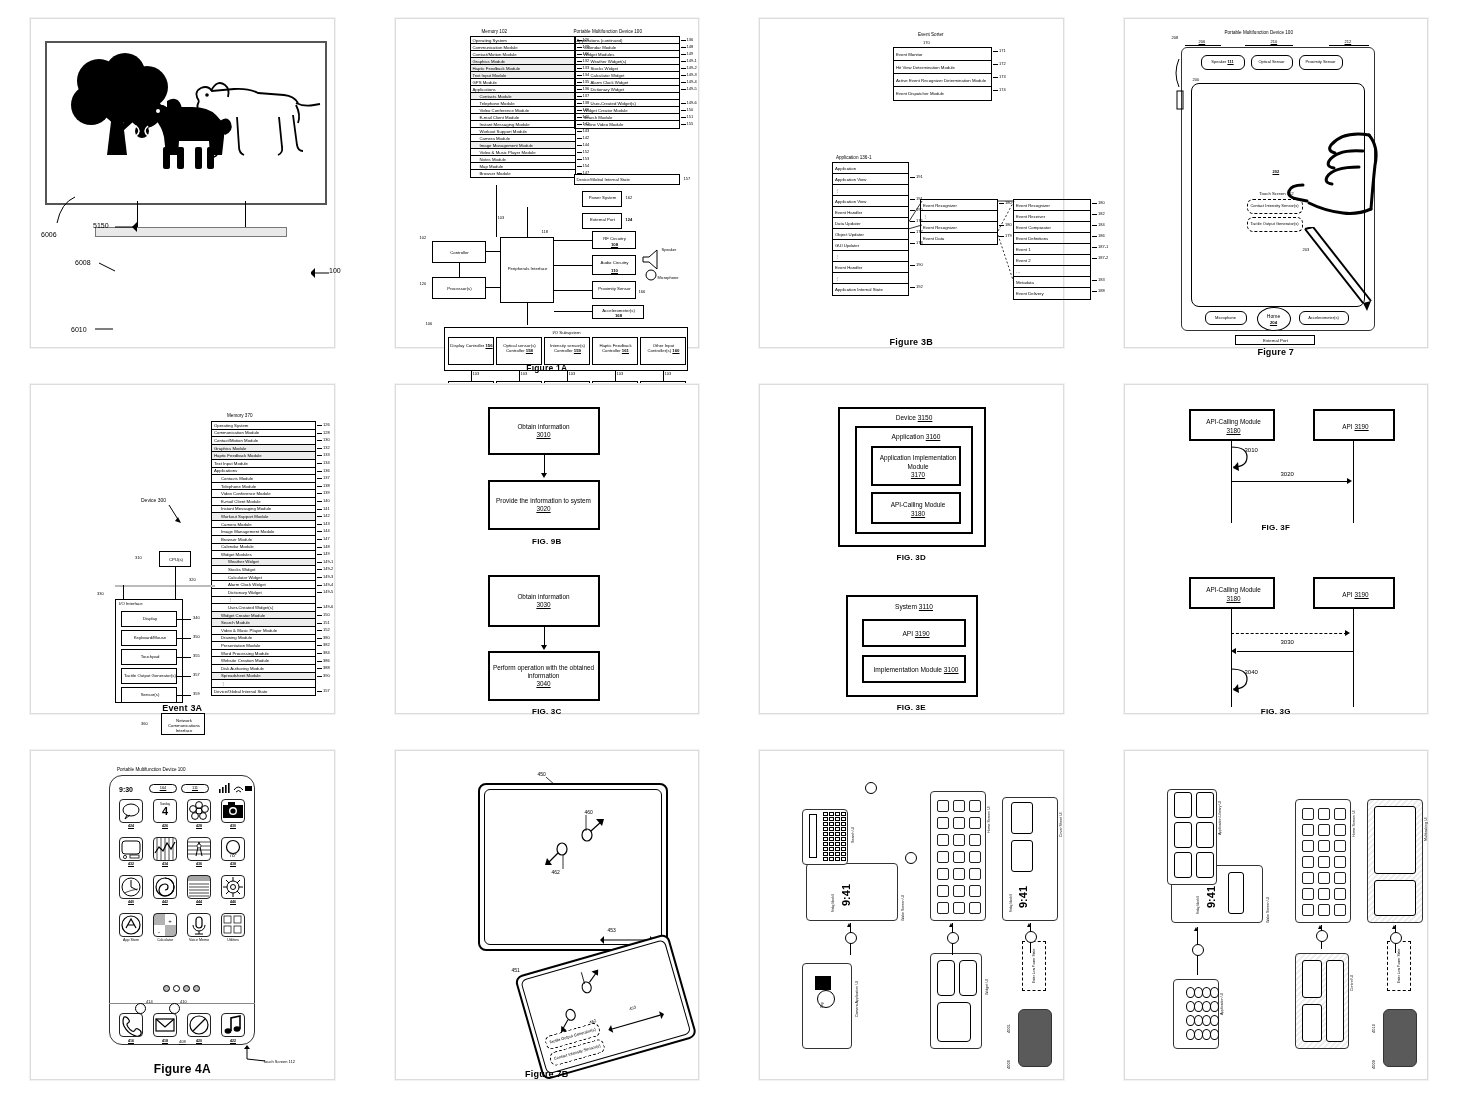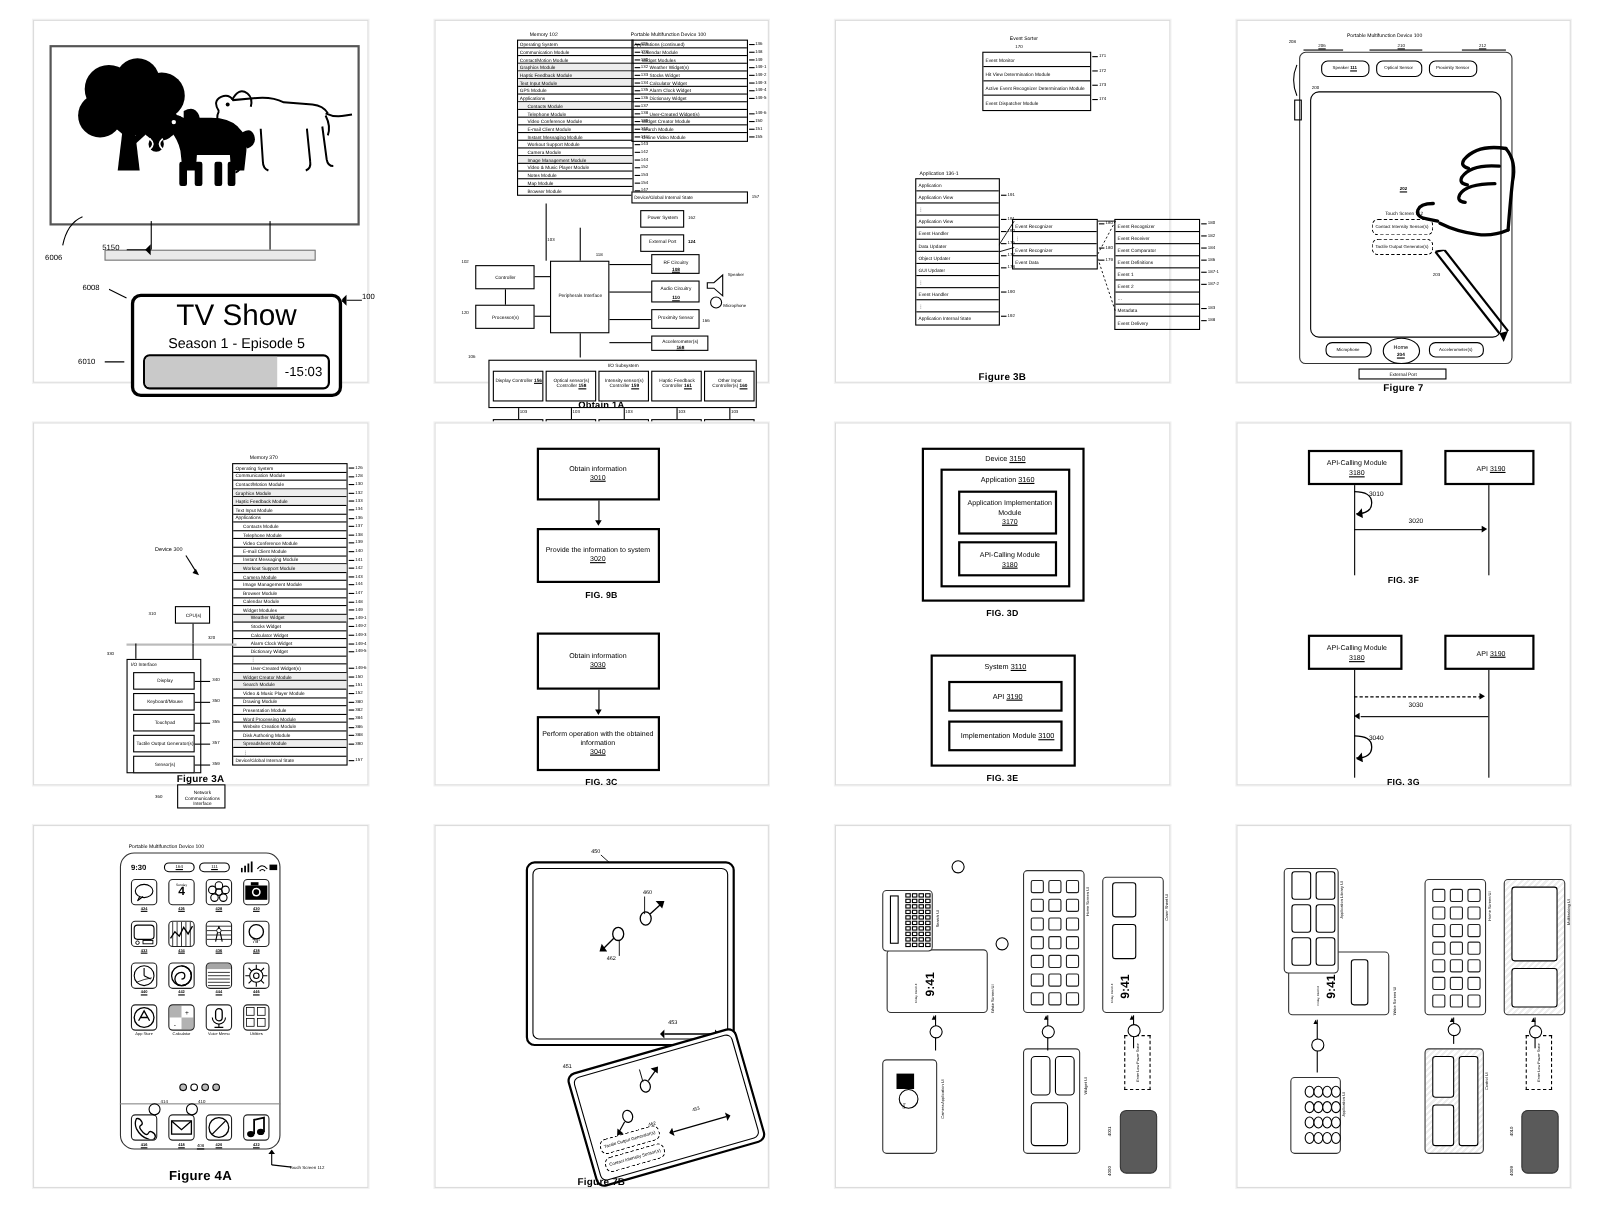--- a/index.html
+++ b/index.html
@@ -129,28 +129,20 @@
       <div class="ref" style="left:298px;top:248px;font-size:7px;">100</div>
       <svg style="position:absolute;left:280px;top:246px;" width="22" height="16">
             <path d="M18 8 L4 8" stroke="#000" stroke-width="1"></path>
             <path d="M4 3 L4 13 L-1 8 Z" fill="#000"></path>
           </svg>
       <div class="ref" style="left:40px;top:307px;font-size:7px;">6010</div>
       <svg style="position:absolute;left:64px;top:300px;" width="24" height="18">
             <path d="M0 10 L18 10" stroke="#000" stroke-width="1"></path>
           </svg>
 
-      <div class="osd" style="left:88px;top:248px;width:186px;height:88px;">
-        <div class="osd-title" style="top:3px;font-size:27px;line-height:1;">TV Show</div>
-        <div class="osd-title" style="top:34px;font-size:13px;">Season 1 - Episode 5</div>
-        <div class="progress" style="left:8px;top:52px;right:8px;height:28px;">
-          <div class="fill" style="width:72%;"></div>
-          <div class="time">-15:03</div>
-        </div>
-      </div>
     </div>
   </div>
 </div>
 
 <div class="cell">
   <div class="card">
     <div class="fig" id="fig1a">
       <div class="lbl" style="left:86px;top:10px;">Memory 102</div>
       <div class="lbl" style="left:178px;top:10px;">Portable Multifunction Device 100</div>
       <div class="stack" id="f1a-left" style="left:74px;top:17px;width:106px;">
@@ -317,21 +309,21 @@
       <div class="ref" style="left:24px;top:216px;">102</div>
       <div class="ref" style="left:24px;top:262px;">120</div>
       <div class="ref" style="left:146px;top:210px;">118</div>
 
       <div class="ref" style="left:30px;top:302px;">106</div>
       <div class="bx" style="left:48px;top:308px;width:244px;height:44px;">
         <div class="tc" style="left:0;top:2px;width:244px;">I/O Subsystem</div>
       </div>
       <div id="f1a-ctrls"></div>
       <div id="f1a-devs"></div>
-      <div class="figlabel" style="top:344px;">Obtain 1A</div>
+      <div class="figlabel" style="top:344px;">Figure 1A</div>
     <div class="ref" style="left: 187px; top: 18px;">126</div>
           <div class="ln hl" style="left: 181px; top: 21px; width: 5px;"></div>
           <div class="ref" style="left: 187px; top: 25px;">128</div>
           <div class="ln hl" style="left: 181px; top: 28px; width: 5px;"></div>
           <div class="ref" style="left: 187px; top: 32px;">130</div>
           <div class="ln hl" style="left: 181px; top: 35px; width: 5px;"></div>
           <div class="ref" style="left: 187px; top: 39px;">132</div>
           <div class="ln hl" style="left: 181px; top: 42px; width: 5px;"></div>
           <div class="ref" style="left: 187px; top: 46px;">133</div>
           <div class="ln hl" style="left: 181px; top: 49px; width: 5px;"></div>
@@ -804,21 +796,21 @@
 
       <div class="ref" style="left:66px;top:206px;">330</div>
       <div class="bx" style="left:84px;top:214px;width:68px;height:104px;">
         <div class="t" style="left:3px;top:2px;">I/O Interface</div>
       </div>
       <div id="f3a-io"></div>
       <div class="bx" style="left:130px;top:328px;width:44px;height:22px;">
         <div class="tc" style="left:0;top:4px;width:44px;">Network Communications Interface</div>
       </div>
       <div class="ref" style="left:110px;top:336px;">360</div>
-      <div class="figlabel" style="top:318px;font-size:9px;">Figure 3A</div>
+      <div class="figlabel" style="top:318px;font-size:9px;">Event 3A</div>
     <div class="ref" style="left: 292px; top: 37px;">126</div>
           <div class="ln hl" style="left: 286px; top: 40px; width: 5px;"></div>
           <div class="ref" style="left: 292px; top: 44.6px;">128</div>
           <div class="ln hl" style="left: 286px; top: 47.6px; width: 5px;"></div>
           <div class="ref" style="left: 292px; top: 52.2px;">130</div>
           <div class="ln hl" style="left: 286px; top: 55.2px; width: 5px;"></div>
           <div class="ref" style="left: 292px; top: 59.8px;">132</div>
           <div class="ln hl" style="left: 286px; top: 62.8px; width: 5px;"></div>
           <div class="ref" style="left: 292px; top: 67.4px;">133</div>
           <div class="ln hl" style="left: 286px; top: 70.4px; width: 5px;"></div>

